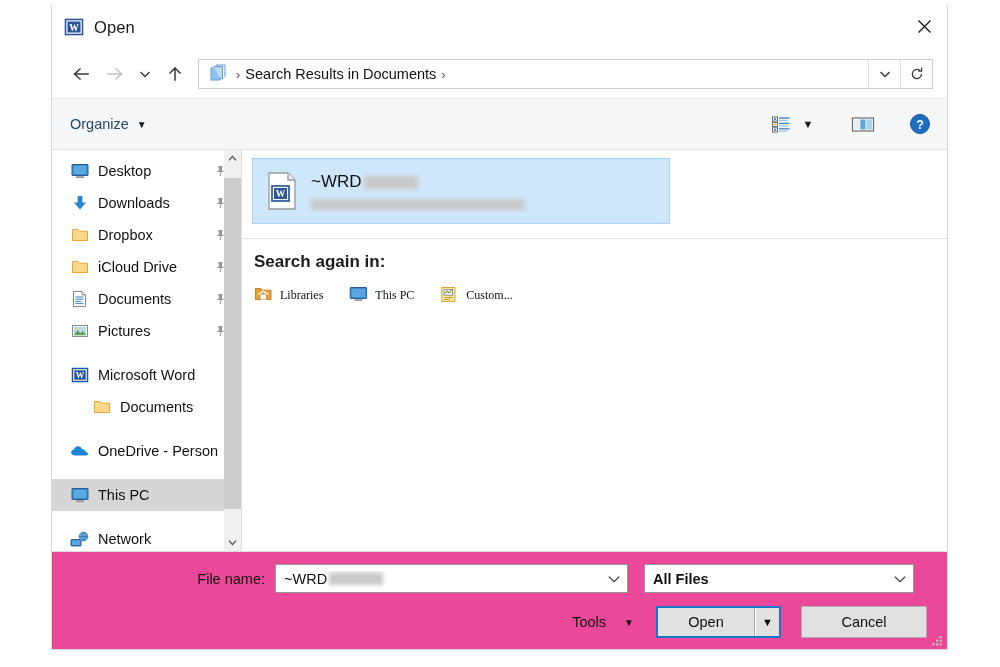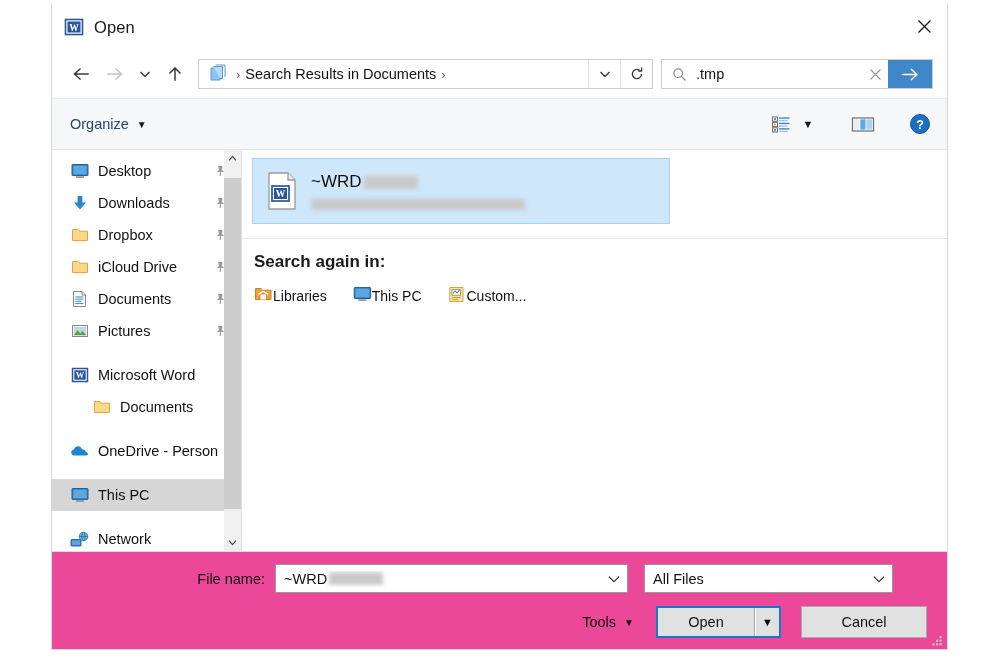--- a/index.html
+++ b/index.html
@@ -256,23 +256,24 @@
   .again {
     padding: 13px 0 0 12px;
   }
   .again-label { font-size: 17px; color: #1b1b1b; font-weight: bold; }
   .again-row {
     display: flex; align-items: center;
     gap: 26px;
     margin-top: 14px;
   }
   .again-link {
-    display: flex; align-items: center; gap: 0;
-    font-size: 14px; color: #111;
-    cursor: default;
+    display: flex; align-items: center; gap: 7px;
+    font-size: 12px; color: #111;
+    cursor: default;
+    font-family: Liberation Serif, serif;
   }
   .again-link .ali { width: 19px; height: 19px; flex: 0 0 auto; display:flex; }
 
   
   .footer {
     flex: 0 0 auto;
     background: #ec4899;
     border-top: 1px solid #dcdcdc;
     padding: 12px 20px 0 20px;
     height: 98px;
@@ -287,36 +288,36 @@
   }
   .combo {
     height: 29px;
     background: #ffffff;
     border: 1px solid #999999;
     display: flex; align-items: center;
     padding-left: 8px;
     cursor: default;
   }
   .combo.fname { width: 353px; flex: 0 0 auto; }
-  .combo.filter { width: 249px; margin-left: 16px; flex: 0 0 auto; }
+  .combo.filter { width: 270px; margin-left: 16px; flex: 0 0 auto; font-weight: bold; }
   .combo-val {
     font-size: 14.5px; color: #111;
     flex: 1 1 auto; display: flex; align-items: center;
     white-space: nowrap; overflow: hidden;
   }
   .combo-arrow {
     width: 26px; height: 27px;
     display: flex; align-items: center; justify-content: center;
     flex: 0 0 auto;
   }
 
   .btn-row { justify-content: flex-end; gap: 0; }
   .tools {
     font-size: 14.5px; color: #111;
-    display: flex; align-items: center; gap: 8px;
+    display: flex; align-items: center; gap: 18px;
     margin-right: 22px; cursor: default;
   }
   .split {
     display: flex;
     border: 2px solid #1878c8;
     background: #e1e1e1;
     height: 32px;
     cursor: default;
   }
   .split-main {
@@ -409,39 +410,20 @@
       </div>
       <div class="addr-div"></div>
       <div class="addr-btn">
         <svg width="16" height="16" viewBox="0 0 16 16">
           <path d="M12.5 8 A4.6 4.6 0 1 1 10.6 4.3" stroke="#3a3a3a" stroke-width="1.3" fill="none"></path>
           <path d="M12.6 1.6 L12.6 5.0 L9.2 5.0" stroke="#3a3a3a" stroke-width="1.3" fill="none"></path>
         </svg>
       </div>
     </div>
 
-    <div class="searchbox">
-      <span class="search-icon">
-        <svg width="15" height="15" viewBox="0 0 15 15">
-          <circle cx="6.2" cy="6.2" r="4.3" stroke="#8a8a8a" stroke-width="1.2" fill="none"></circle>
-          <path d="M9.4 9.4 L13.5 13.5" stroke="#8a8a8a" stroke-width="1.2"></path>
-        </svg>
-      </span>
-      <span class="search-val" placeholder="Search Documents">.tmp</span>
-      <div class="search-clear">
-        <svg width="13" height="13" viewBox="0 0 13 13">
-          <path d="M1.5 1.5 L11.5 11.5 M11.5 1.5 L1.5 11.5" stroke="#9a9a9a" stroke-width="1.15" fill="none"></path>
-        </svg>
-      </div>
-      <div class="search-go">
-        <svg width="19" height="15" viewBox="0 0 19 15">
-          <path d="M2 7.5 L15.5 7.5 M10.5 2.5 L15.8 7.5 L10.5 12.5" stroke="#ffffff" stroke-width="1.45" fill="none" stroke-linecap="square"></path>
-        </svg>
-      </div>
-    </div>
   </div>
 
   <div class="toolbar">
     <div class="organize">
       <span>Organize</span>
       <span style="font-size:10px;color:#1b1b1b;">▼</span>
     </div>
     <div class="tb-spacer"></div>
 
     <div class="tb-btn">

